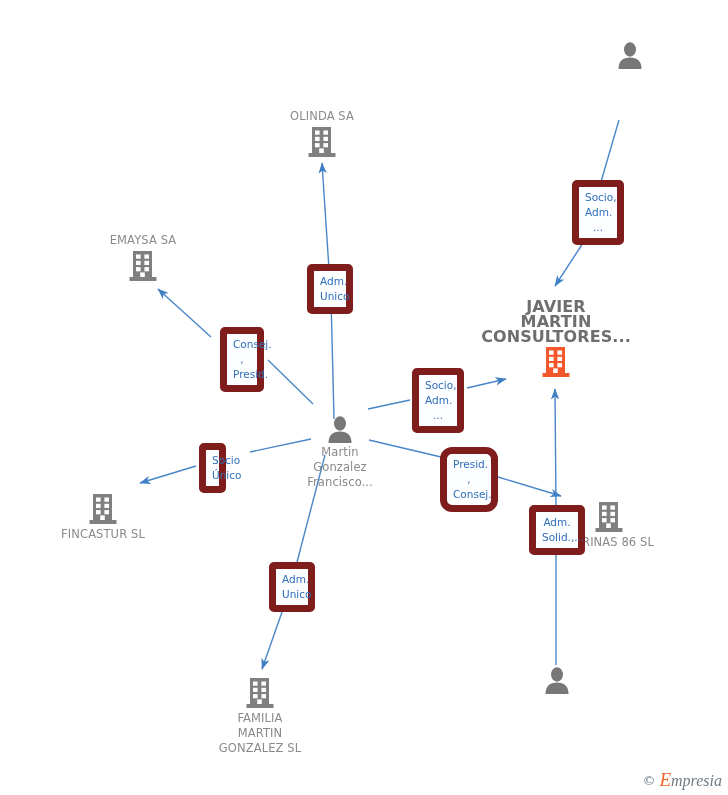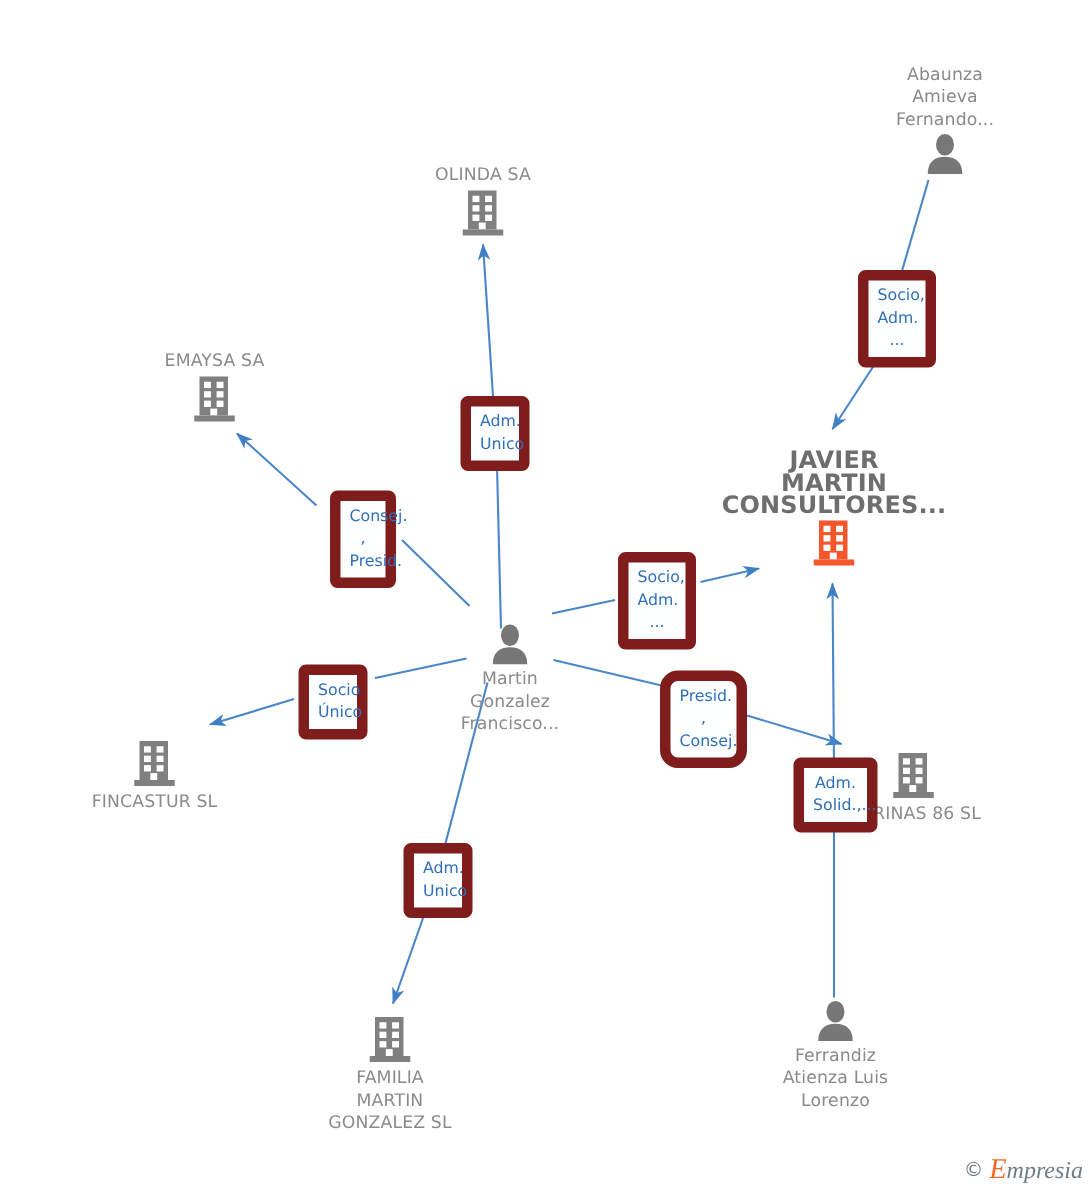--- a/index.html
+++ b/index.html
@@ -128,23 +128,20 @@
             <rect x="15.4" y="4.5" width="4.6" height="4.2" fill="#fff"></rect>
             <rect x="7" y="10.8" width="4.6" height="4.2" fill="#fff"></rect>
             <rect x="15.4" y="10.8" width="4.6" height="4.2" fill="#fff"></rect>
             <rect x="7" y="17.1" width="4.6" height="4.2" fill="#fff"></rect>
             <rect x="15.4" y="17.1" width="4.6" height="4.2" fill="#fff"></rect>
             <rect x="11.2" y="22.4" width="4.6" height="4.6" fill="#fff"></rect>
             <rect x="0.5" y="27" width="27" height="4" fill="#808080"></rect>
           </svg></span>
       </div>
       <div class="node label-above" style="left: 630px; top: 41.5px;">
-        <span class="label">Abaunza
-Amieva
-Fernando...</span>
         <span class="icon-wrap"><svg width="26" height="27" viewBox="0 0 26 27" xmlns="http://www.w3.org/2000/svg">
             <ellipse cx="13" cy="7.5" rx="6" ry="7.2" fill="#777777"></ellipse>
             <path d="M1.5 27 C1.5 19 6 15.5 13 15.5 C20 15.5 24.5 19 24.5 27 Z" fill="#777777"></path>
           </svg></span>
       </div>
       <div class="node label-above" style="left: 143px; top: 233px;">
         <span class="label">EMAYSA SA</span>
         <span class="icon-wrap"><svg width="28" height="32" viewBox="0 0 28 32" xmlns="http://www.w3.org/2000/svg">
             <rect x="4" y="1" width="19" height="26" fill="#808080"></rect>
             <rect x="7" y="4.5" width="4.6" height="4.2" fill="#fff"></rect>
@@ -224,35 +221,32 @@
           </svg></span>
         <span class="label">FAMILIA
 MARTIN
 GONZALEZ SL</span>
       </div>
       <div class="node label-below" style="left: 557px; top: 666.5px;">
         <span class="icon-wrap"><svg width="26" height="27" viewBox="0 0 26 27" xmlns="http://www.w3.org/2000/svg">
             <ellipse cx="13" cy="7.5" rx="6" ry="7.2" fill="#777777"></ellipse>
             <path d="M1.5 27 C1.5 19 6 15.5 13 15.5 C20 15.5 24.5 19 24.5 27 Z" fill="#777777"></path>
           </svg></span>
-        <span class="label">Ferrandiz
-Atienza Luis
-Lorenzo</span>
       </div>
     </div>
   <div id="edge-label-layer">
       <div class="edge-label" style="width: 52px; left: 572px; top: 179.5px;">Socio,
 Adm. ...</div>
       <div class="edge-label" style="width: 46px; left: 307px; top: 264px;">Adm.
 Unico</div>
       <div class="edge-label" style="width: 44px; left: 220px; top: 327px;">Consej. ,
 Presid.</div>
       <div class="edge-label" style="width: 52px; left: 412px; top: 367.5px;">Socio,
 Adm. ...</div>
-      <div class="edge-label" style="width: 46px; left: 199px; top: 443px;">Socio
+      <div class="edge-label" style="width: 27px; left: 199px; top: 443px;">Socio
 Único</div>
       <div class="edge-label" style="width: 58px; left: 440px; top: 447px; border-radius: 12px;">Presid. ,
 Consej.</div>
       <div class="edge-label" style="width: 46px; left: 269px; top: 562px;">Adm.
 Unico</div>
       <div class="edge-label" style="width: 56px; left: 529px; top: 505px;">Adm.
 Solid.,...</div>
     </div>
 
   <div class="watermark">

